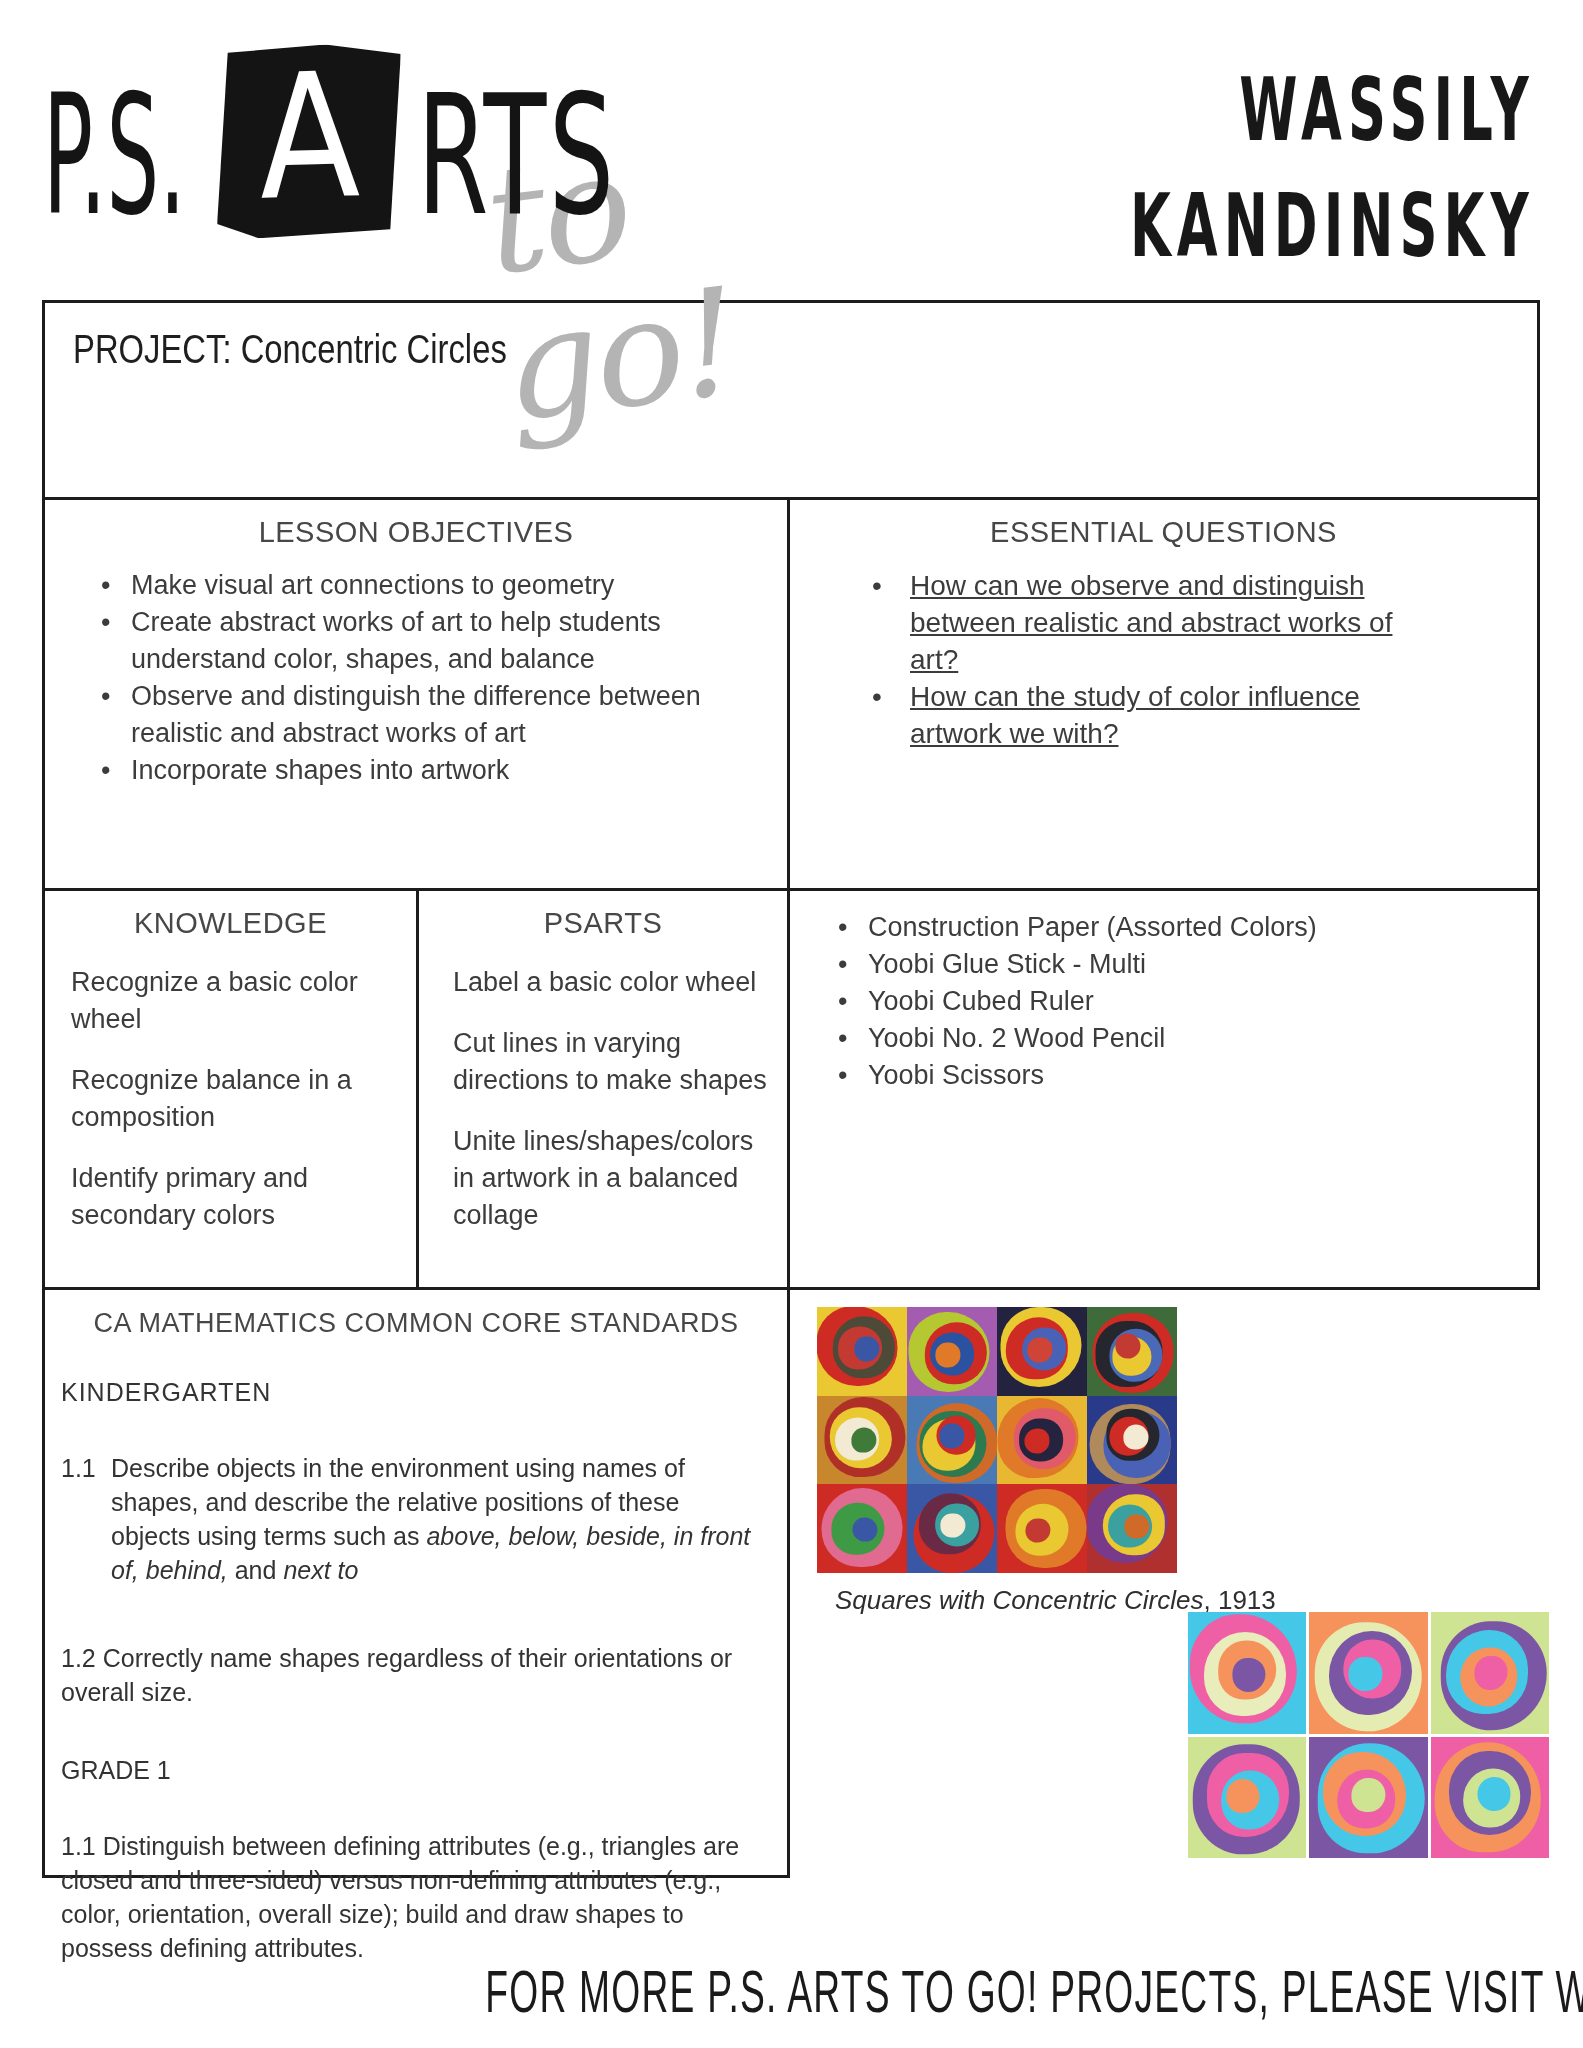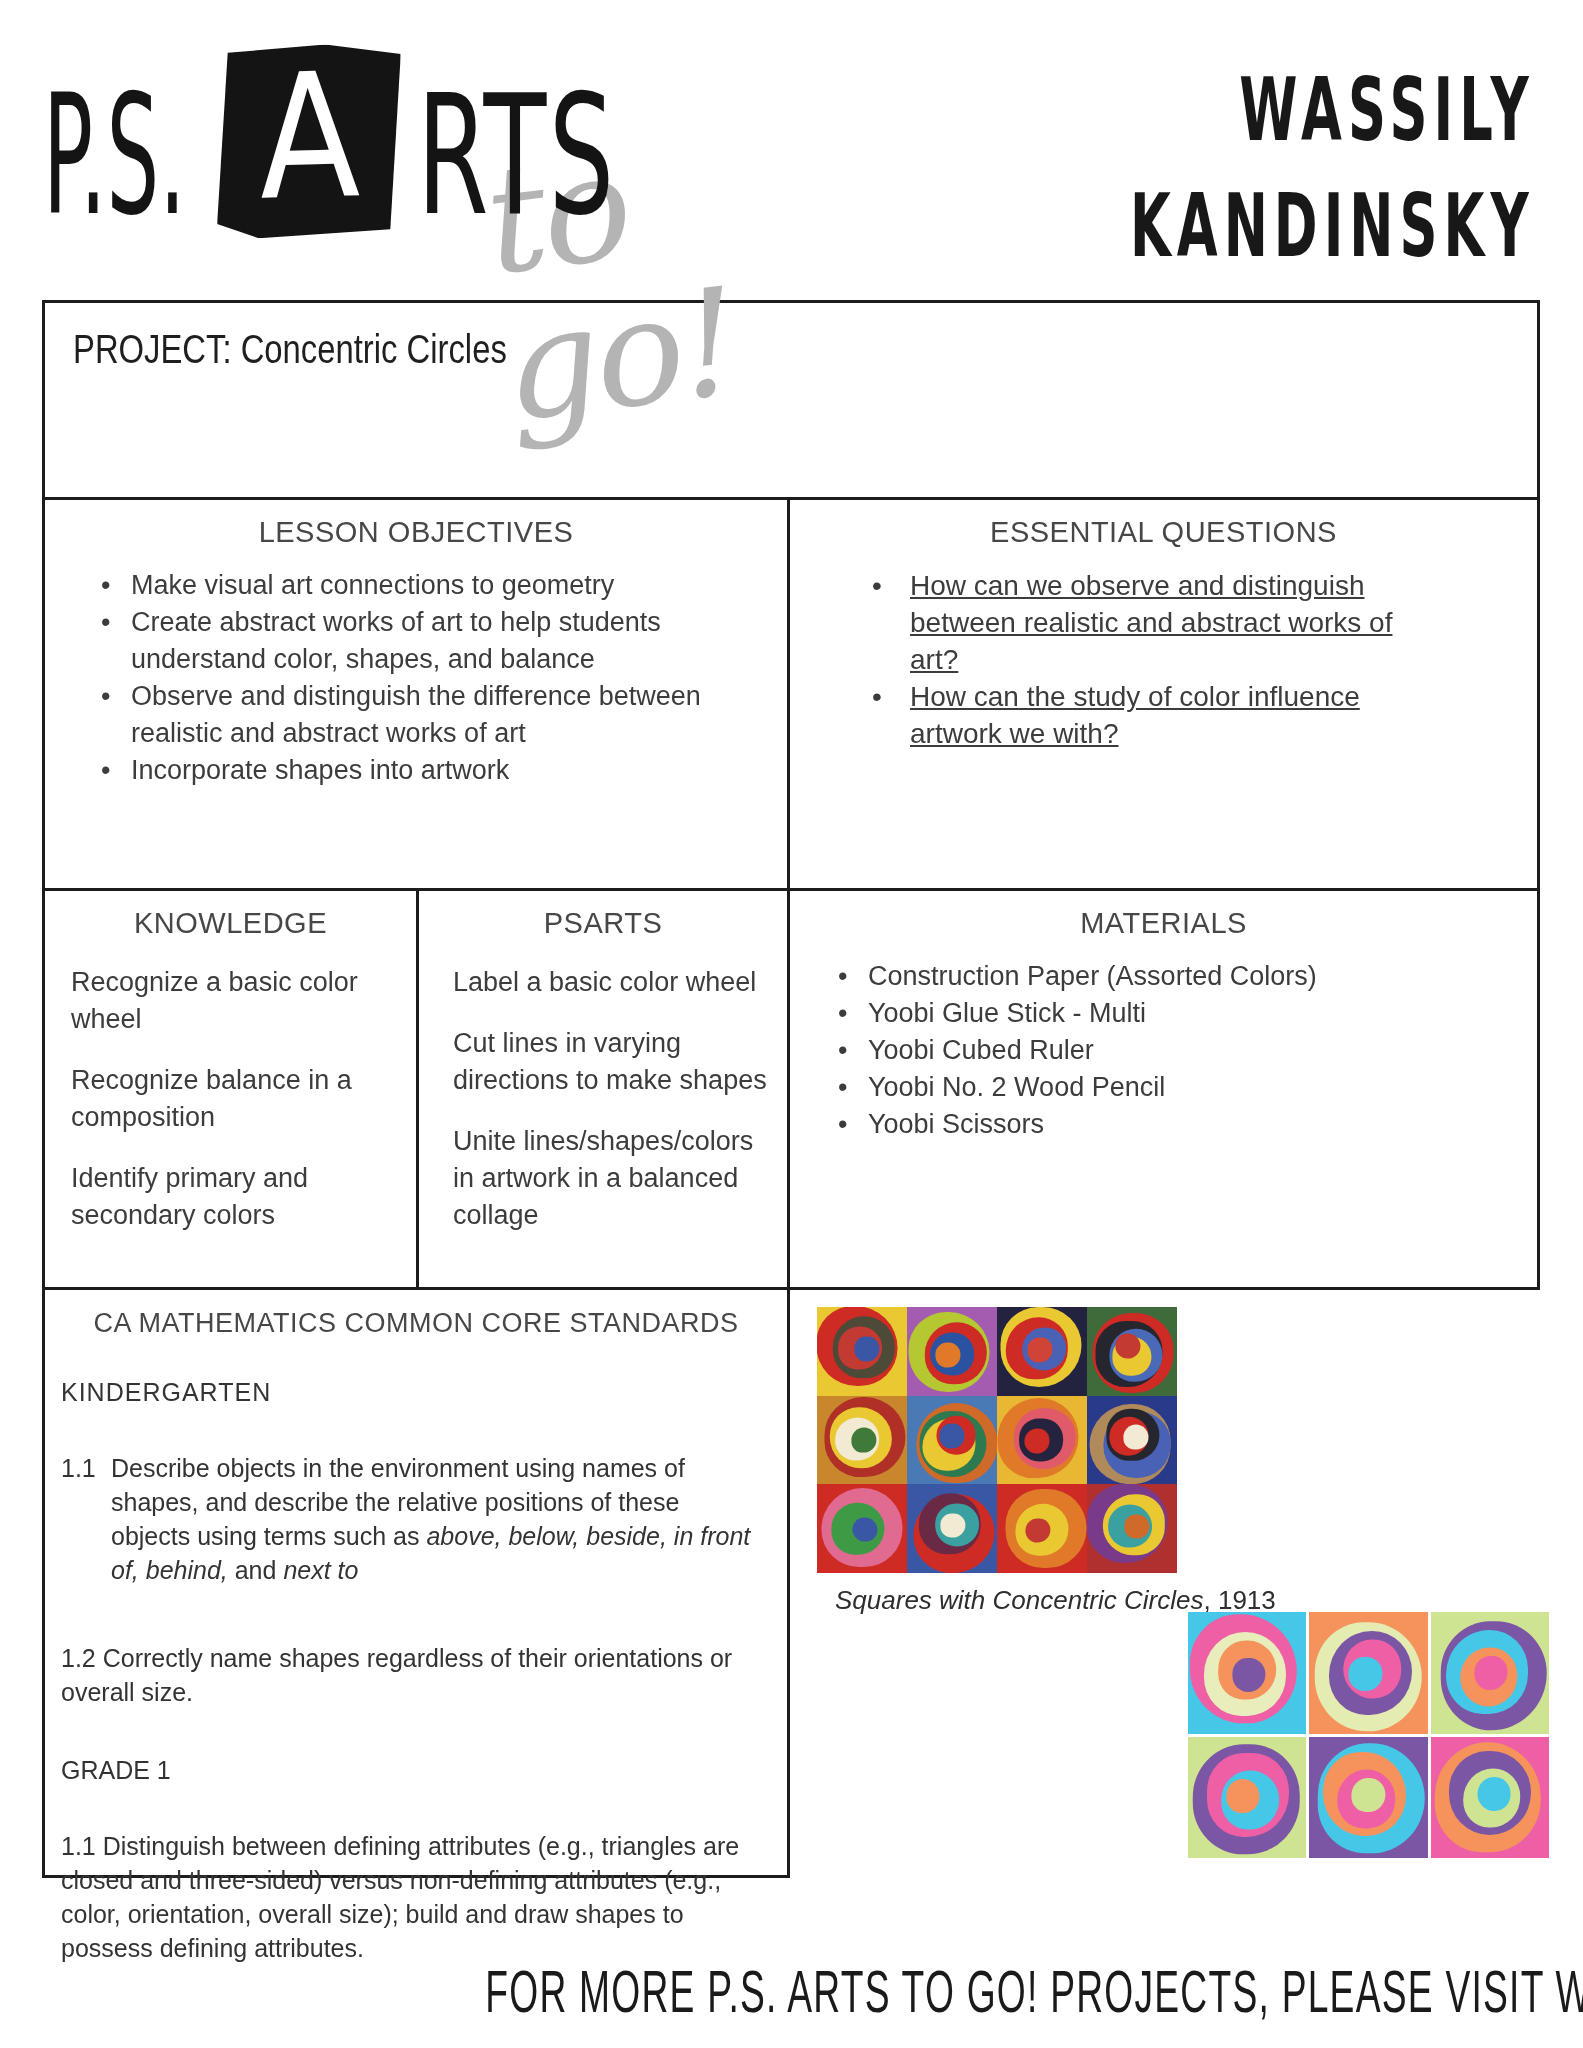--- a/index.html
+++ b/index.html
@@ -147,21 +147,20 @@
   <div class="cell" id="r3b">
     <div class="sec-title">PSARTS</div>
     <div class="para-col">
       <p>Label a basic color wheel</p>
       <p>Cut lines in varying directions to make shapes</p>
       <p>Unite lines/shapes/colors in artwork in a balanced collage</p>
     </div>
   </div>
 
   <div class="cell" id="r3c">
-    <div class="sec-title">MATERIALS</div>
     <ul class="bullets">
       <li>Construction Paper (Assorted Colors)</li>
       <li>Yoobi Glue Stick - Multi</li>
       <li>Yoobi Cubed Ruler</li>
       <li>Yoobi No. 2 Wood Pencil</li>
       <li>Yoobi Scissors</li>
     </ul>
   </div>
 
   <div class="cell" id="r4">

